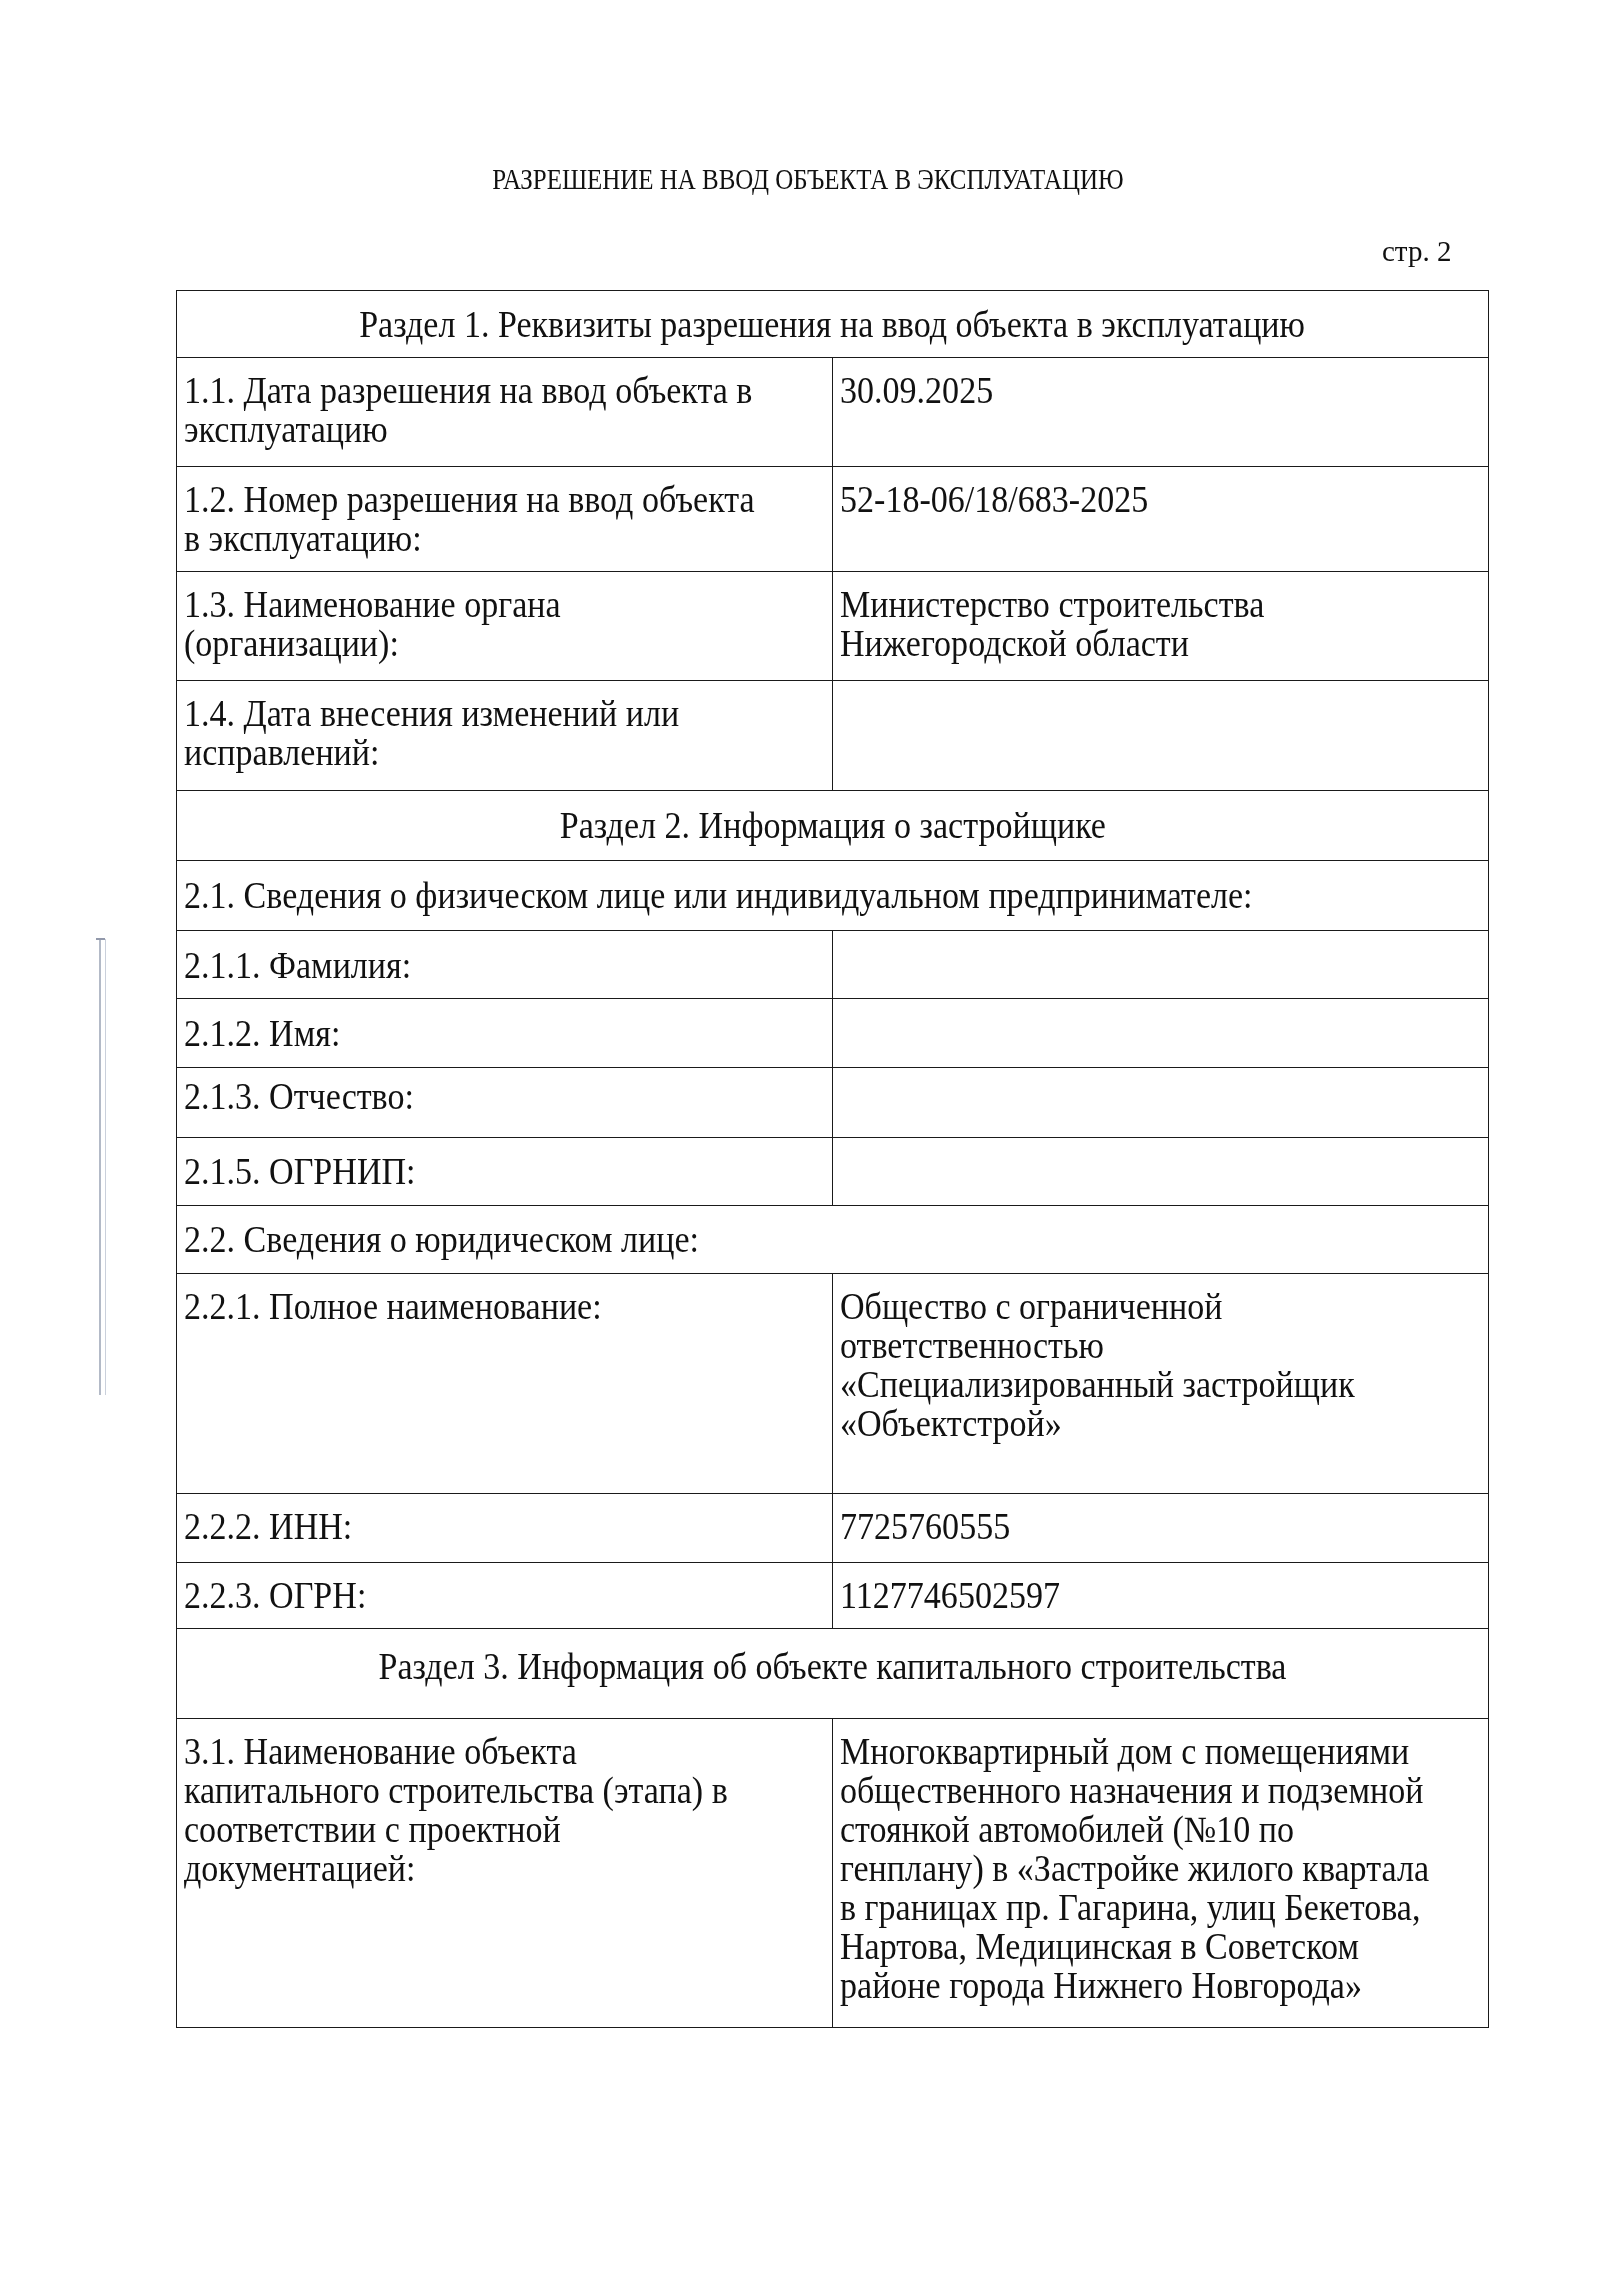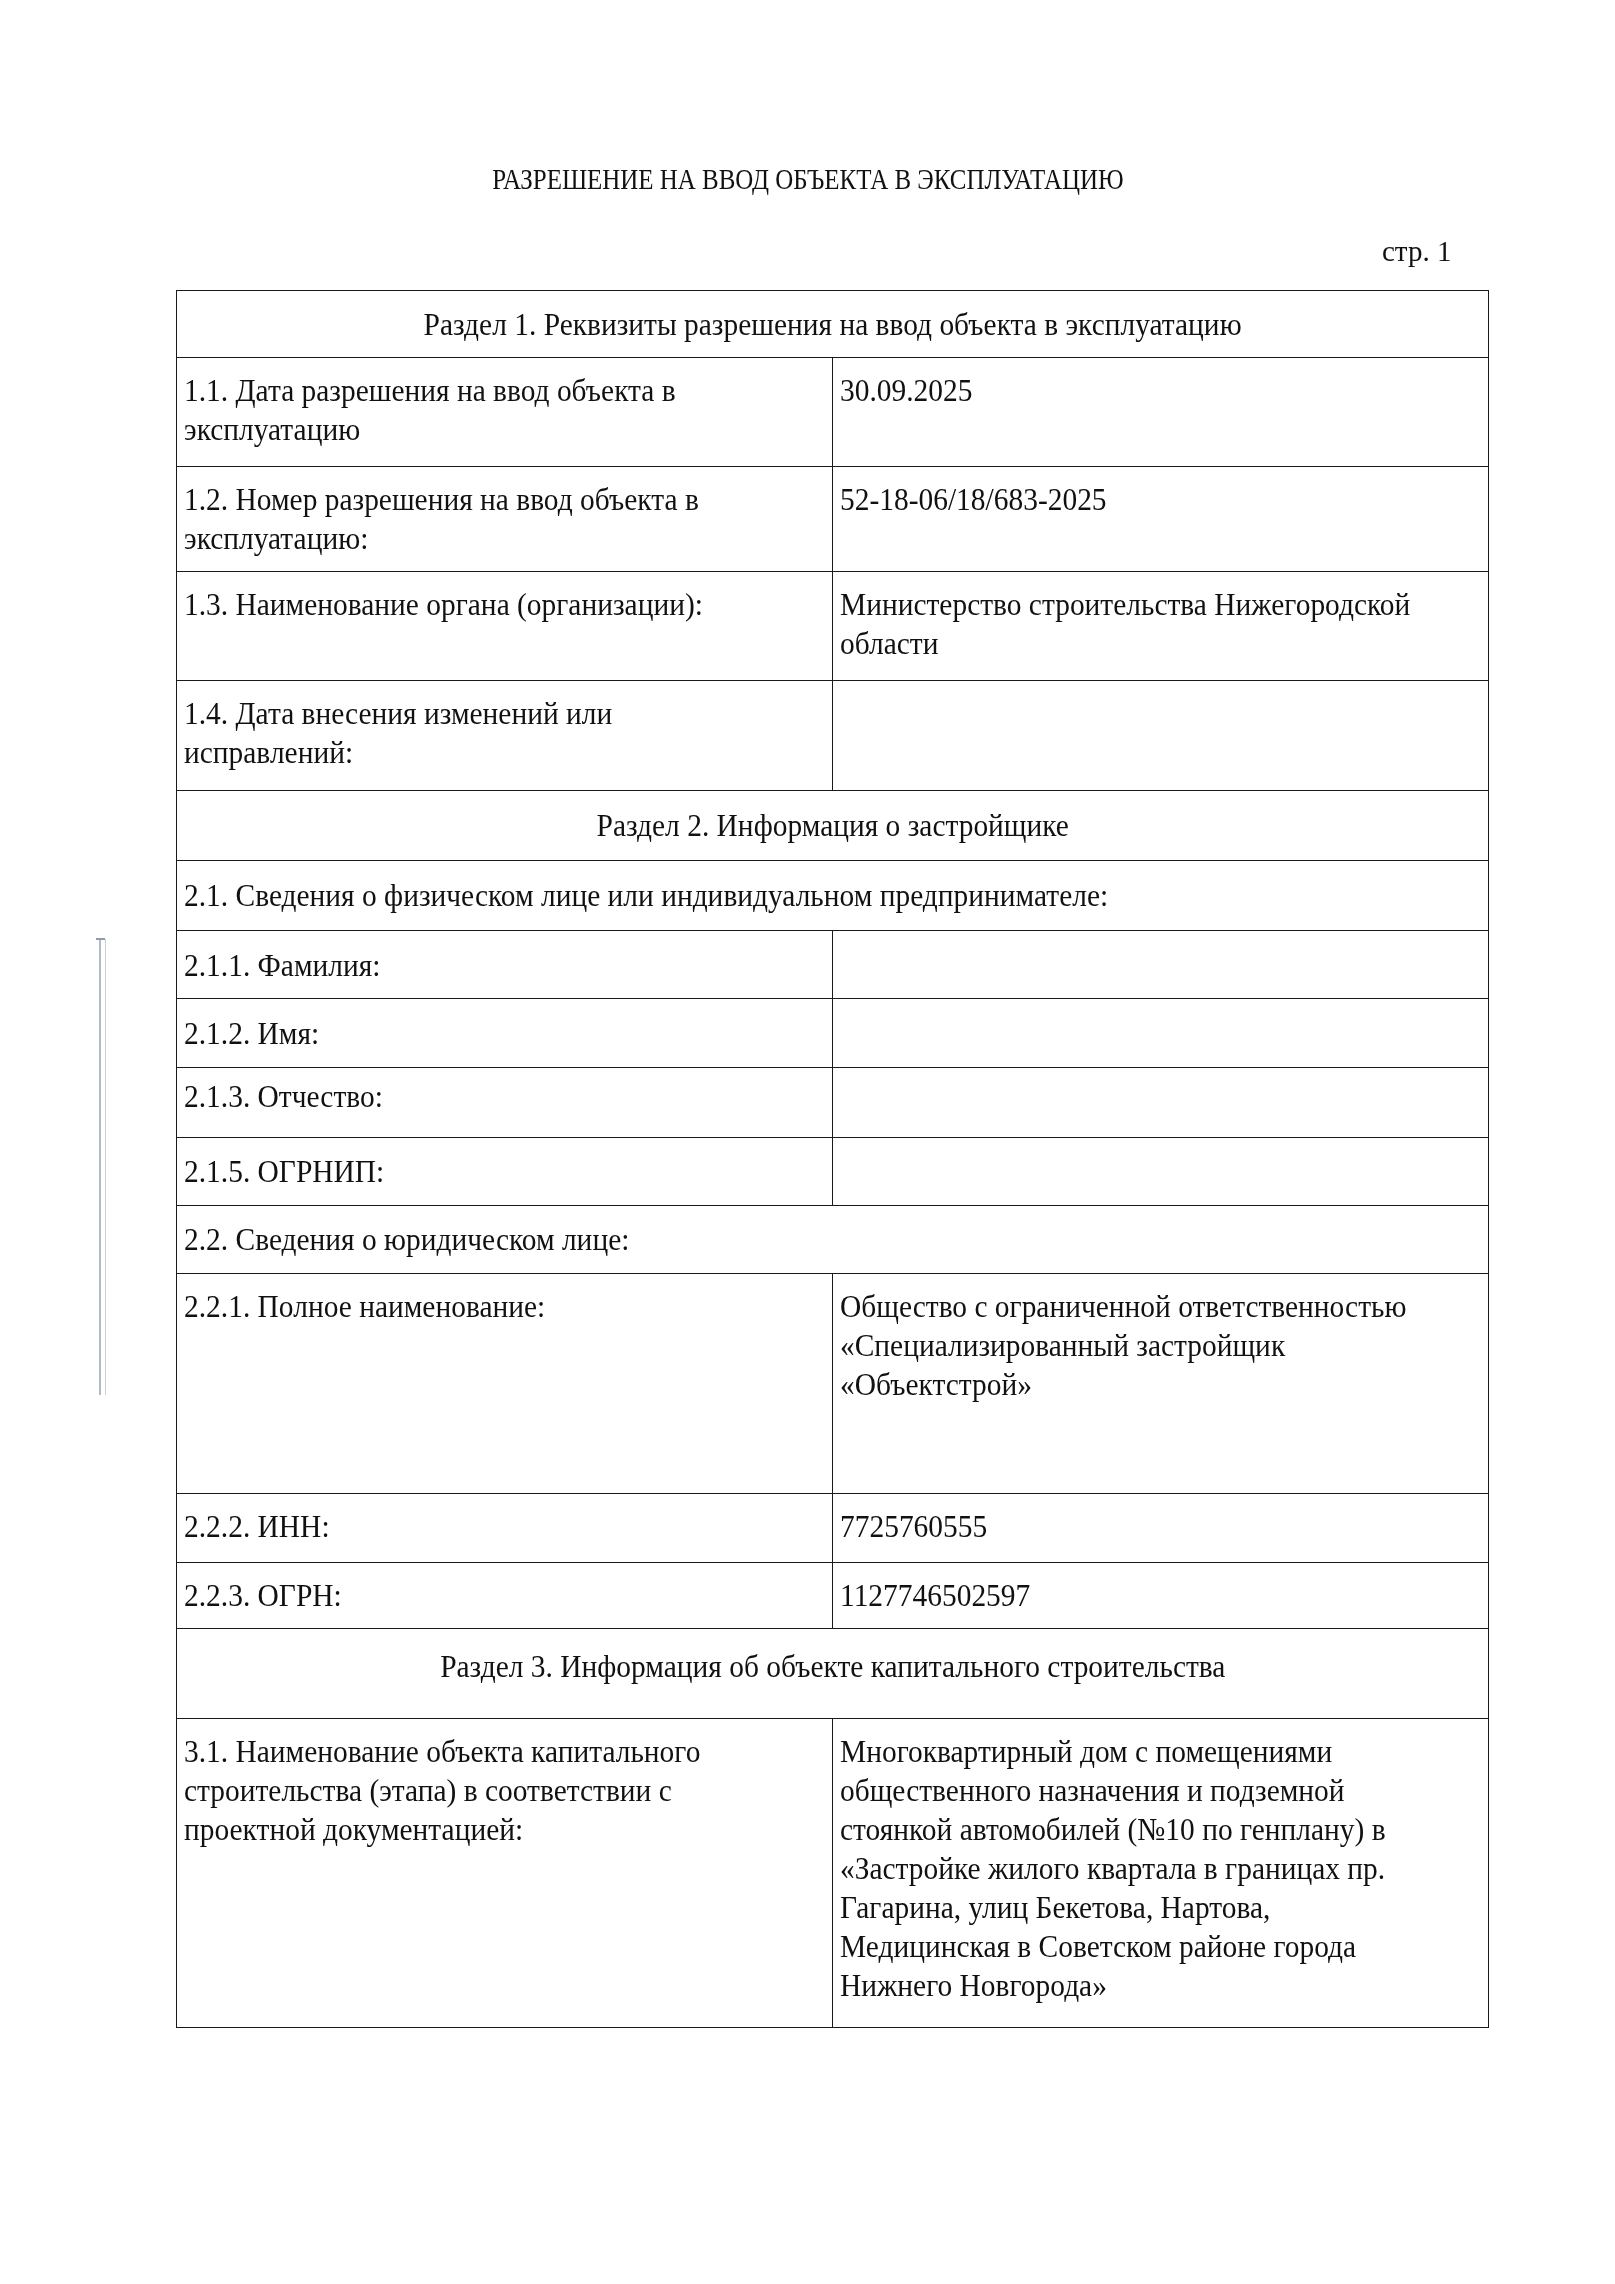--- a/index.html
+++ b/index.html
@@ -20,39 +20,39 @@
     position: absolute; left: 99px; top: 939px; width: 3.9px; height: 456px;
     border-left: 2px solid #9aa4b5; border-right: 1.3px solid #b9c1cf; opacity: 0.75;
   }
   .binding-mark::before {
     content: ""; position: absolute; left: -5.2px; top: -1.3px; width: 9px; height: 2.6px;
     background: #6e7890;
   }
   table.permit {
     position: absolute; left: 176px; top: 290px; width: 1313px;
     border-collapse: collapse; table-layout: fixed;
-    font-size: 32px; line-height: 39px;
+    font-size: 37px; line-height: 39px;
   }
   table.permit td {
     border: 1.3px solid #1a1a1a; vertical-align: top;
     padding: 13px 7.8px 13px 6.5px;
   }
   table.permit td.section {
     text-align: center; vertical-align: middle; padding: 0 6.5px;
   }
   td.c1 { width: 635px; }
   td.c2 { width: 678px; }
   .cond { display: inline-block; transform: scaleX(0.92); transform-origin: left top; }
   .sec-text { display: inline-block; transform: scaleX(0.92); transform-origin: center; }
 </style>
 </head>
 <body>
 
 <div class="title">РАЗРЕШЕНИЕ НА ВВОД ОБЪЕКТА В ЭКСПЛУАТАЦИЮ</div>
-<div class="page-num">стр. 1</div>
+<div class="page-num">стр. 2</div>
 <div class="binding-mark"></div>
 
 <table class="permit">
   <tbody>
     <tr style="height:67px">
       <td class="section" colspan="2"><span class="sec-text">Раздел 1. Реквизиты разрешения на ввод объекта в эксплуатацию</span></td>
     </tr>
     <tr style="height:109px">
       <td class="c1"><span class="cond">1.1. Дата разрешения на ввод объекта в эксплуатацию</span></td>
       <td class="c2"><span class="cond">30.09.2025</span></td>

